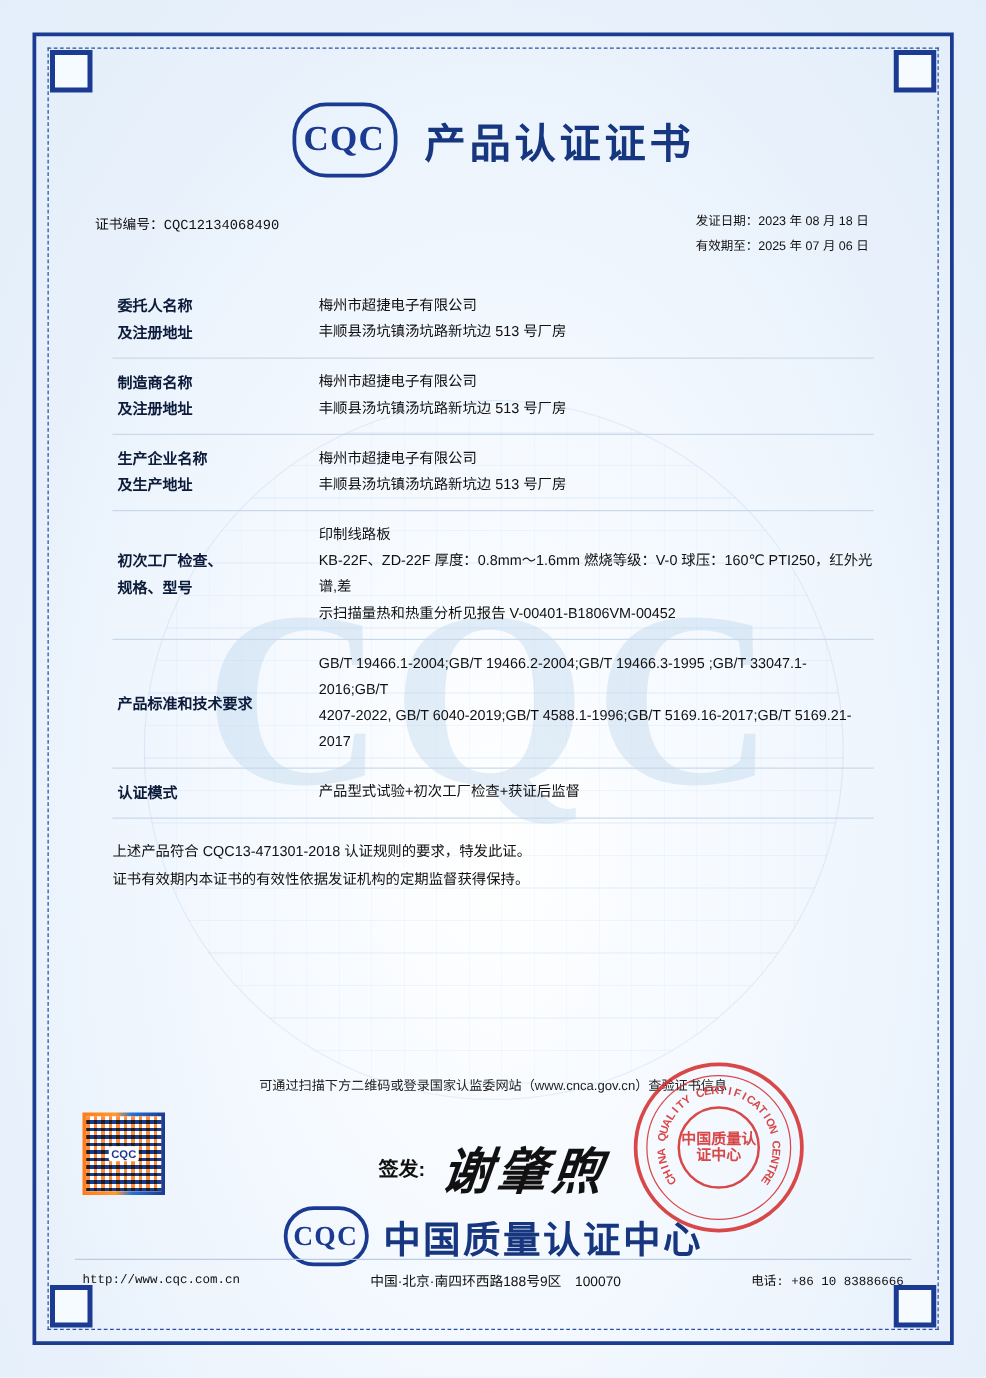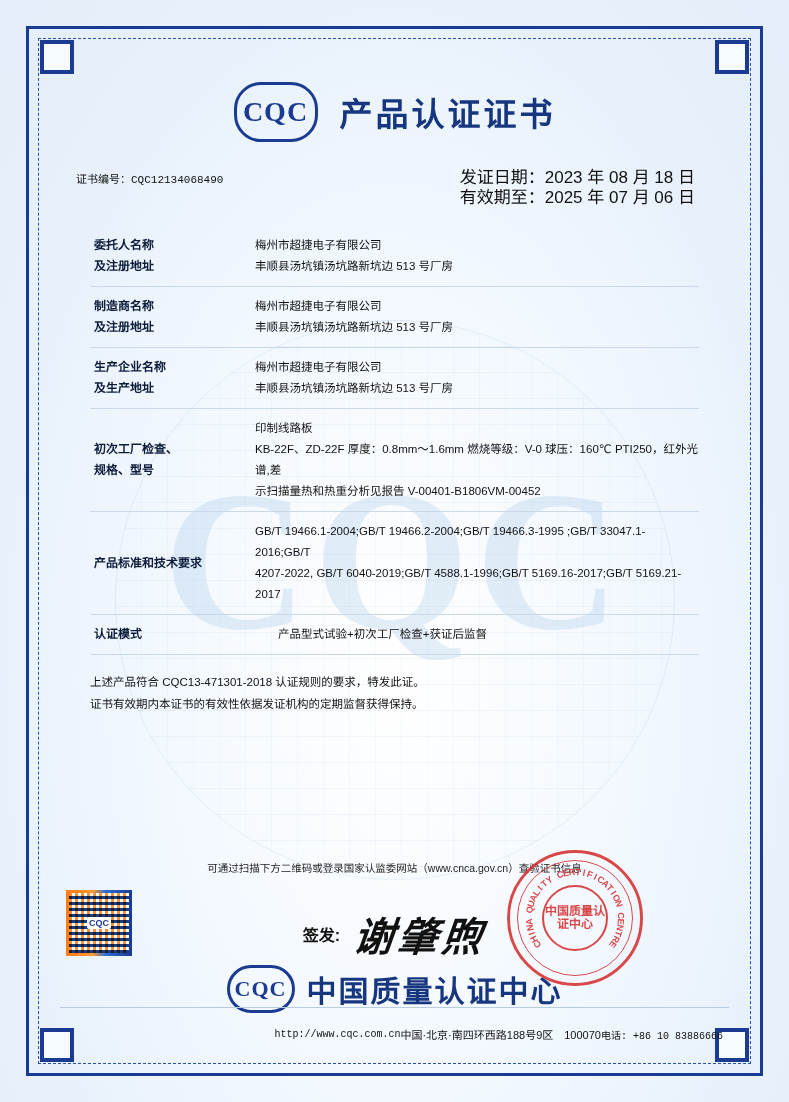--- a/index.html
+++ b/index.html
@@ -72,31 +72,31 @@
     font-size:33px;font-weight:700;letter-spacing:3px;color:#16367f;
     font-family:"Liberation Serif","DejaVu Serif",serif;
   }
 
   
   .meta{
     display:flex;justify-content:space-between;align-items:flex-start;
     margin:26px 34px 0 16px;font-size:11px;color:#111;
   }
   .meta .left{padding-top:2px;font-size:11px;letter-spacing:.3px;}
-  .meta .right{text-align:right;line-height:20px;font-size:17px;}
+  .meta .right{text-align:right;line-height:20px;font-size:10px;}
   .mono{font-family:"Liberation Mono","DejaVu Sans Mono",monospace;letter-spacing:0;}
 
   
   .rows{margin:18px 30px 0 30px;}
   .row{
     display:flex;align-items:center;
     border-bottom:1px solid #c9d9ea;
     padding:9px 0 9px 0;
   }
-  .row.last{border-bottom:1px solid #c9d9ea;gap:23px;}
+  .row.last{border-bottom:1px solid #c9d9ea;}
   .row .lbl{
     width:150px;flex:0 0 150px;
     font-size:12px;font-weight:700;color:#0c1b3a;line-height:21px;
     padding-left:4px;
   }
   .row .val{
     flex:1;font-size:11.5px;line-height:21px;color:#111;
   }
   .val .l2{display:block;margin-left:11px;}
 
@@ -172,22 +172,22 @@
     font-size:9px;font-weight:700;
   }
   .seal .ring-txt span{
     position:absolute;left:50%;top:50%;
     transform-origin:0 0;
     white-space:nowrap;
   }
 
   
   .footer{
-    position:absolute;left:0;right:0;bottom:0;
-    display:flex;justify-content:flex-end;align-items:center;
+    position:absolute;left:0;right:0;bottom:10px;
+    display:flex;justify-content:space-between;align-items:center;
     font-size:10px;color:#111;padding:0 6px;
     border-top:1px solid transparent;
   }
   .footer .f-mid{font-size:11px;}
   .footer-line{
     position:absolute;left:0;right:0;bottom:34px;height:1px;background:#b9cde2;
   }
 </style>
 </head>
 <body>

